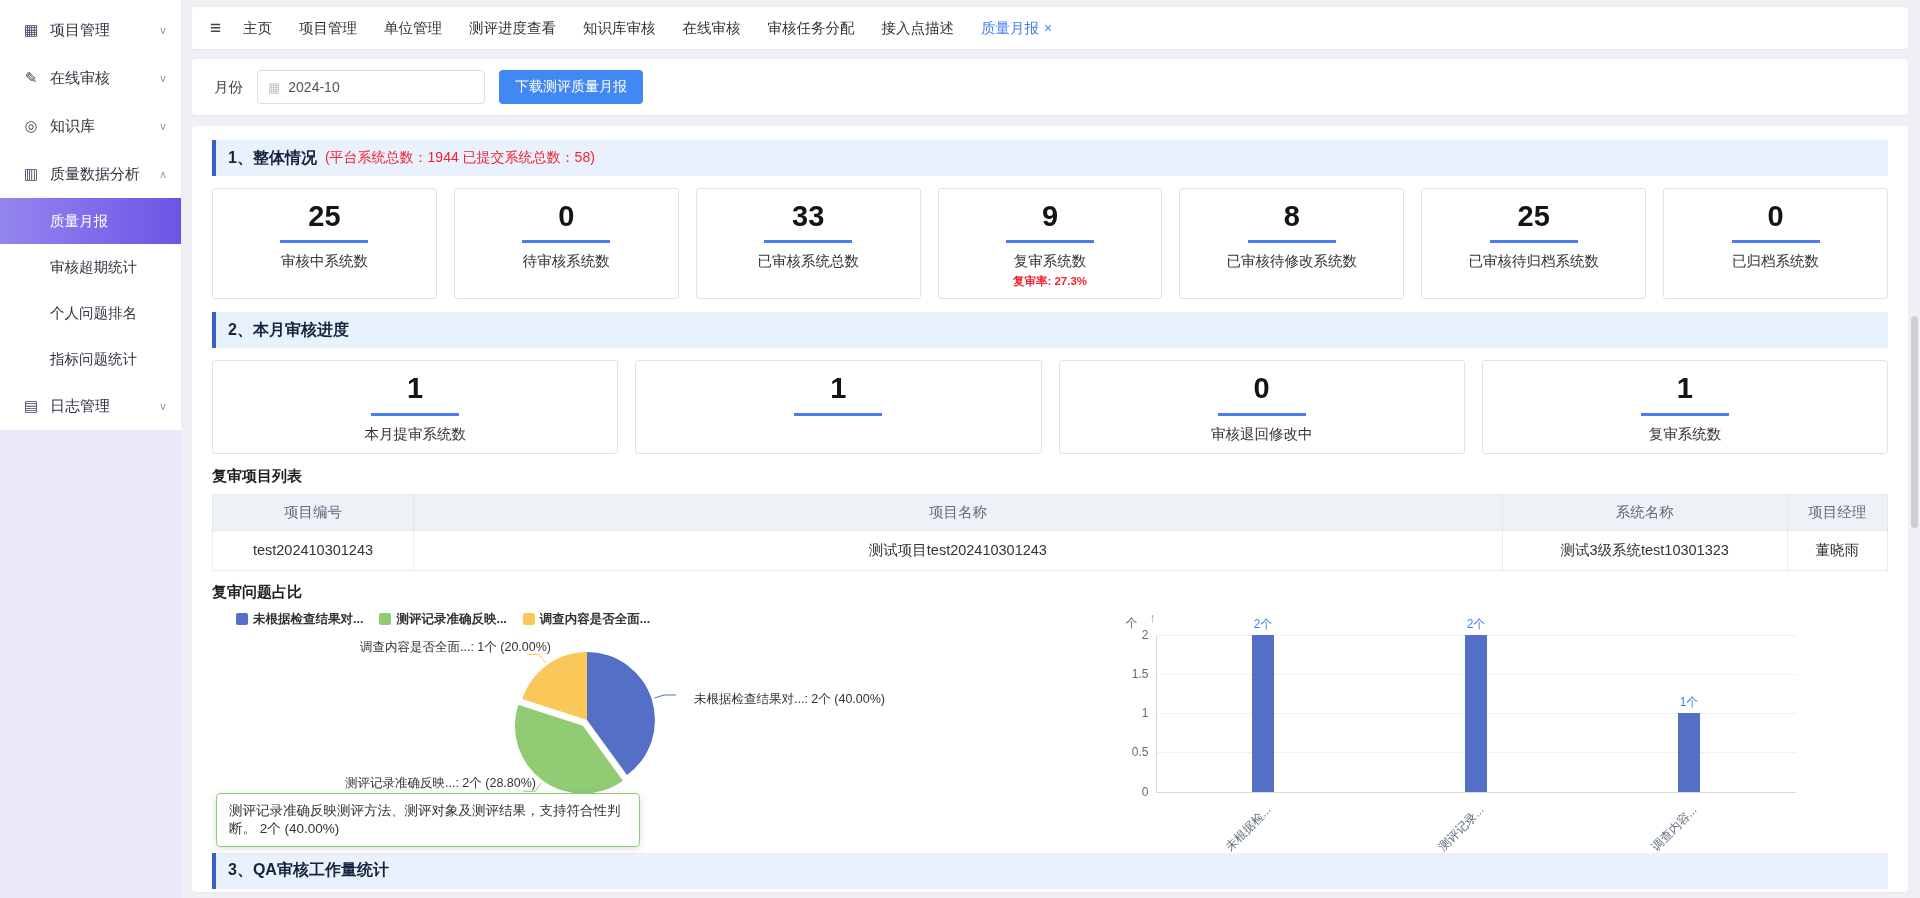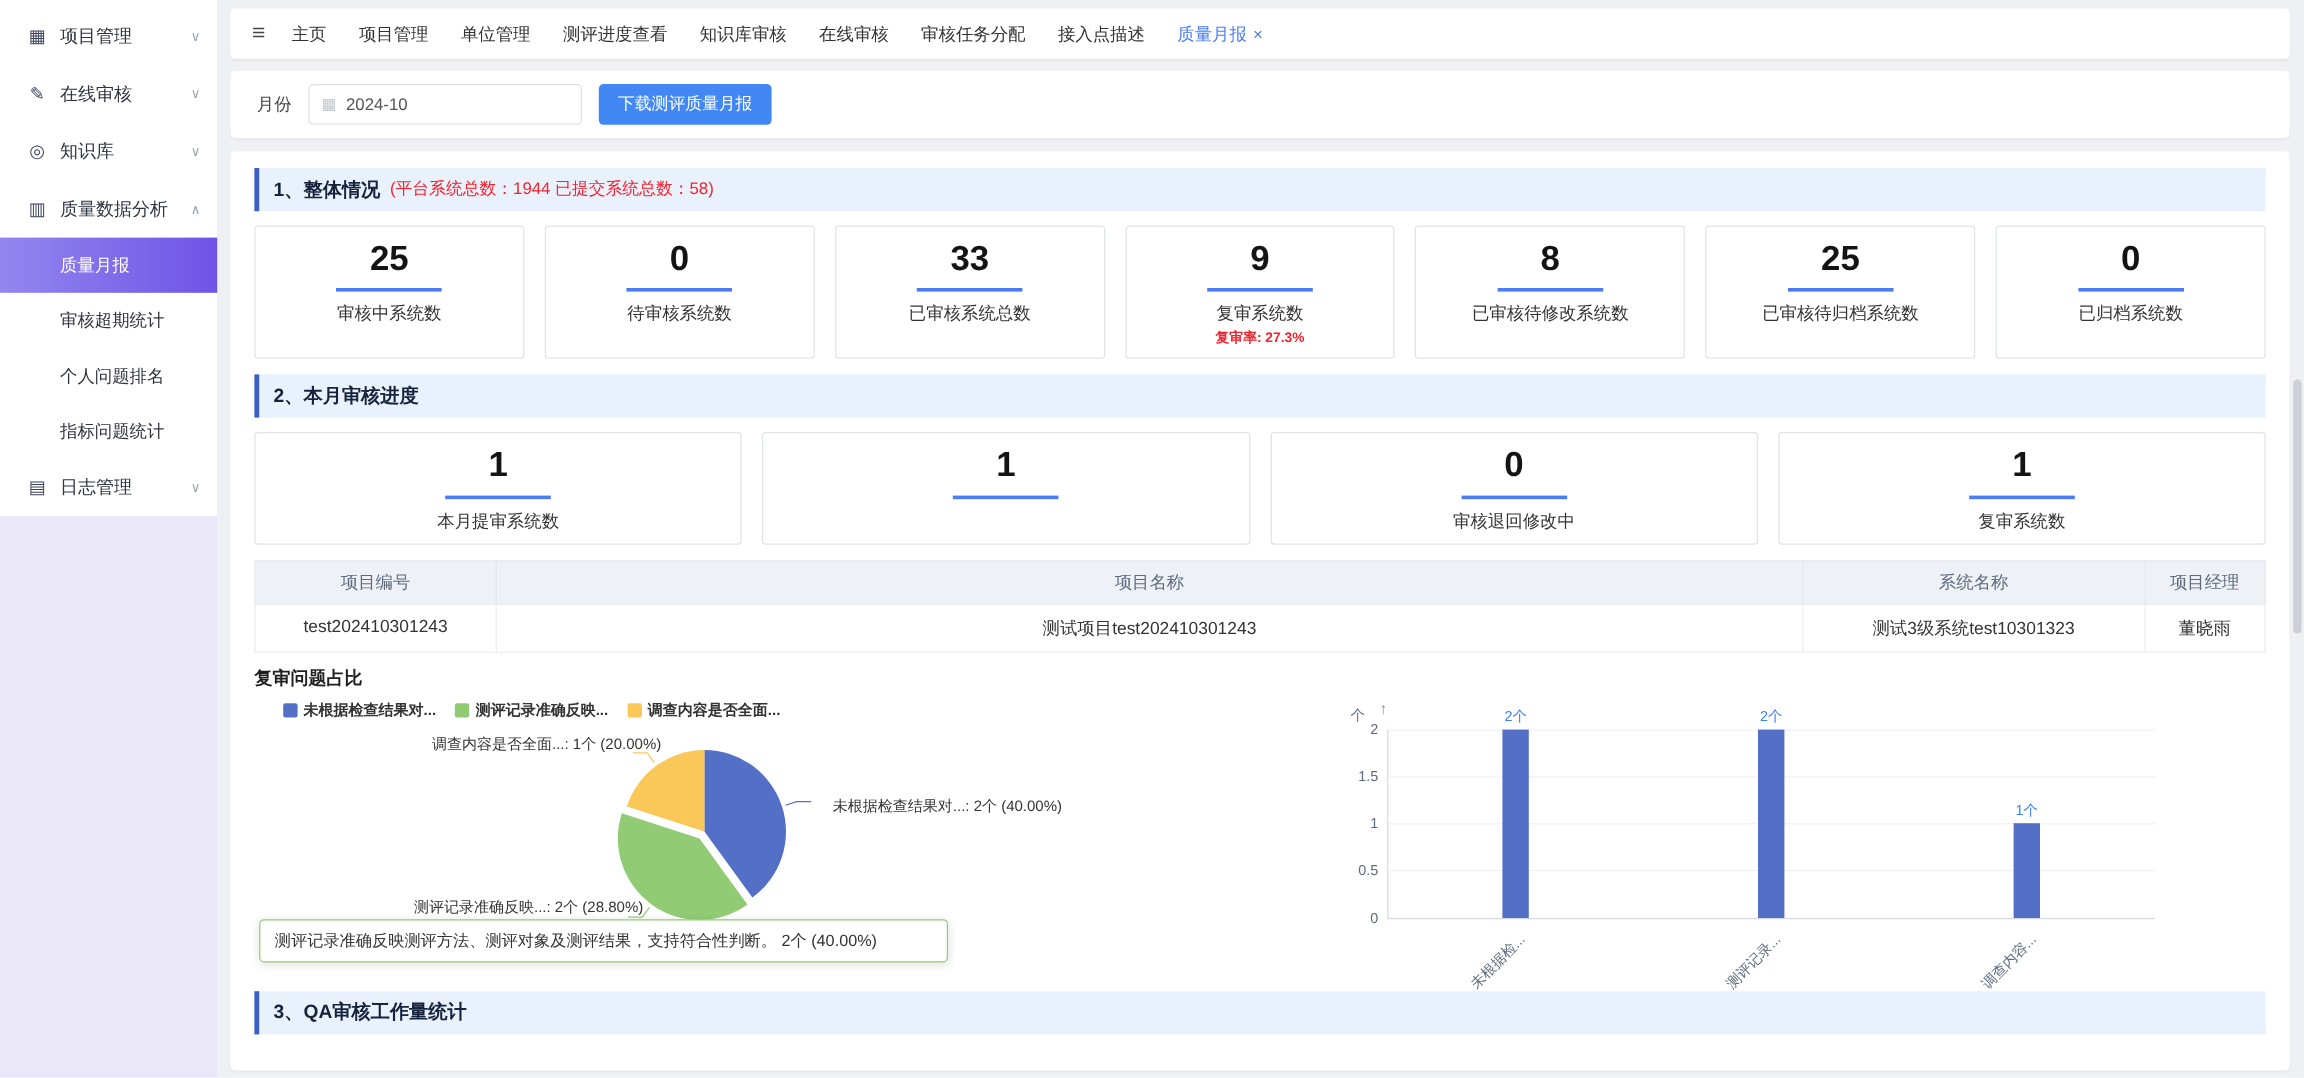--- a/index.html
+++ b/index.html
@@ -51,21 +51,21 @@
 
   .charts { display:flex; gap:14px; height:266px; margin-bottom:4px; }
   .chart-panel { position:relative; }
   .pie-panel { flex:0 0 52%; }
   .bar-panel { flex:1; }
   .chart-title { font-size:15px; font-weight:bold; color:#1f1f1f; }
   .pie-legend { display:flex; gap:16px; margin:9px 0 0 24px;font-weight:bold; }
   .legend-item { display:flex; align-items:center; gap:5px; font-size:12.5px; color:#333; cursor:pointer; }
   .legend-swatch { width:12px; height:12px; border-radius:2px; display:inline-block; }
   .pie-label { position:absolute; font-size:12.5px; color:#333; white-space:nowrap; }
-  .pie-tooltip { position:absolute; left:4px; top:210px; width:574px; background:#fff; border:1px solid #91CC75; border-radius:4px; box-shadow:0 2px 8px rgba(0,0,0,.12); padding:8px 12px; font-size:13.5px; color:#333; }
+  .pie-tooltip { position:absolute; left:4px; top:210px; width:424px; background:#fff; border:1px solid #91CC75; border-radius:4px; box-shadow:0 2px 8px rgba(0,0,0,.12); padding:8px 12px; font-size:13.5px; color:#333; }
 
   #bar-plot { position:absolute; left:58px; top:52px; width:640px; height:158px; border-left:1px solid #d4d9e0; border-bottom:1px solid #d4d9e0; }
   #bar-plot .grid { position:absolute; left:0; width:100%; height:1px; background:#eef1f5; }
   #bar-plot .grid.base { background:transparent; }
   #bar-plot .ytick { position:absolute; left:-46px; width:38px; text-align:right; font-size:12px; color:#5f6b7d; }
   #bar-plot .bar { position:absolute; bottom:0; width:22px; cursor:pointer; }
   #bar-plot .bar-value { position:absolute; width:60px; text-align:center; font-size:12px; color:#3b82f6; }
   #bar-plot .xtick { position:absolute; width:120px; text-align:right; transform:rotate(-45deg); transform-origin:100% 0; font-size:12px; color:#5f6b7d; white-space:nowrap; }
   .axis-unit { position:absolute; left:28px; top:32px; font-size:12px; color:#5f6b7d; }
   .axis-arrow { position:absolute; left:52px; top:27px; font-size:13px; color:#8a94a6; }
@@ -224,20 +224,21 @@
             <div class="stat-line"></div>
           <div class="stat-label">审核退回修改中</div>
         </div>
         <div class="stat-card">
           <div class="stat-value">1</div>
             <div class="stat-line"></div>
           <div class="stat-label">复审系统数</div>
         </div>
       </div>
 
+      <div class="table-title">复审项目列表</div>
       <table class="review">
         <colgroup>
             <col style="width:12%">
             <col style="width:65%">
             <col style="width:17%">
             <col style="width:6%">
           </colgroup>
         <thead>
           <tr>
             <th>项目编号</th>

